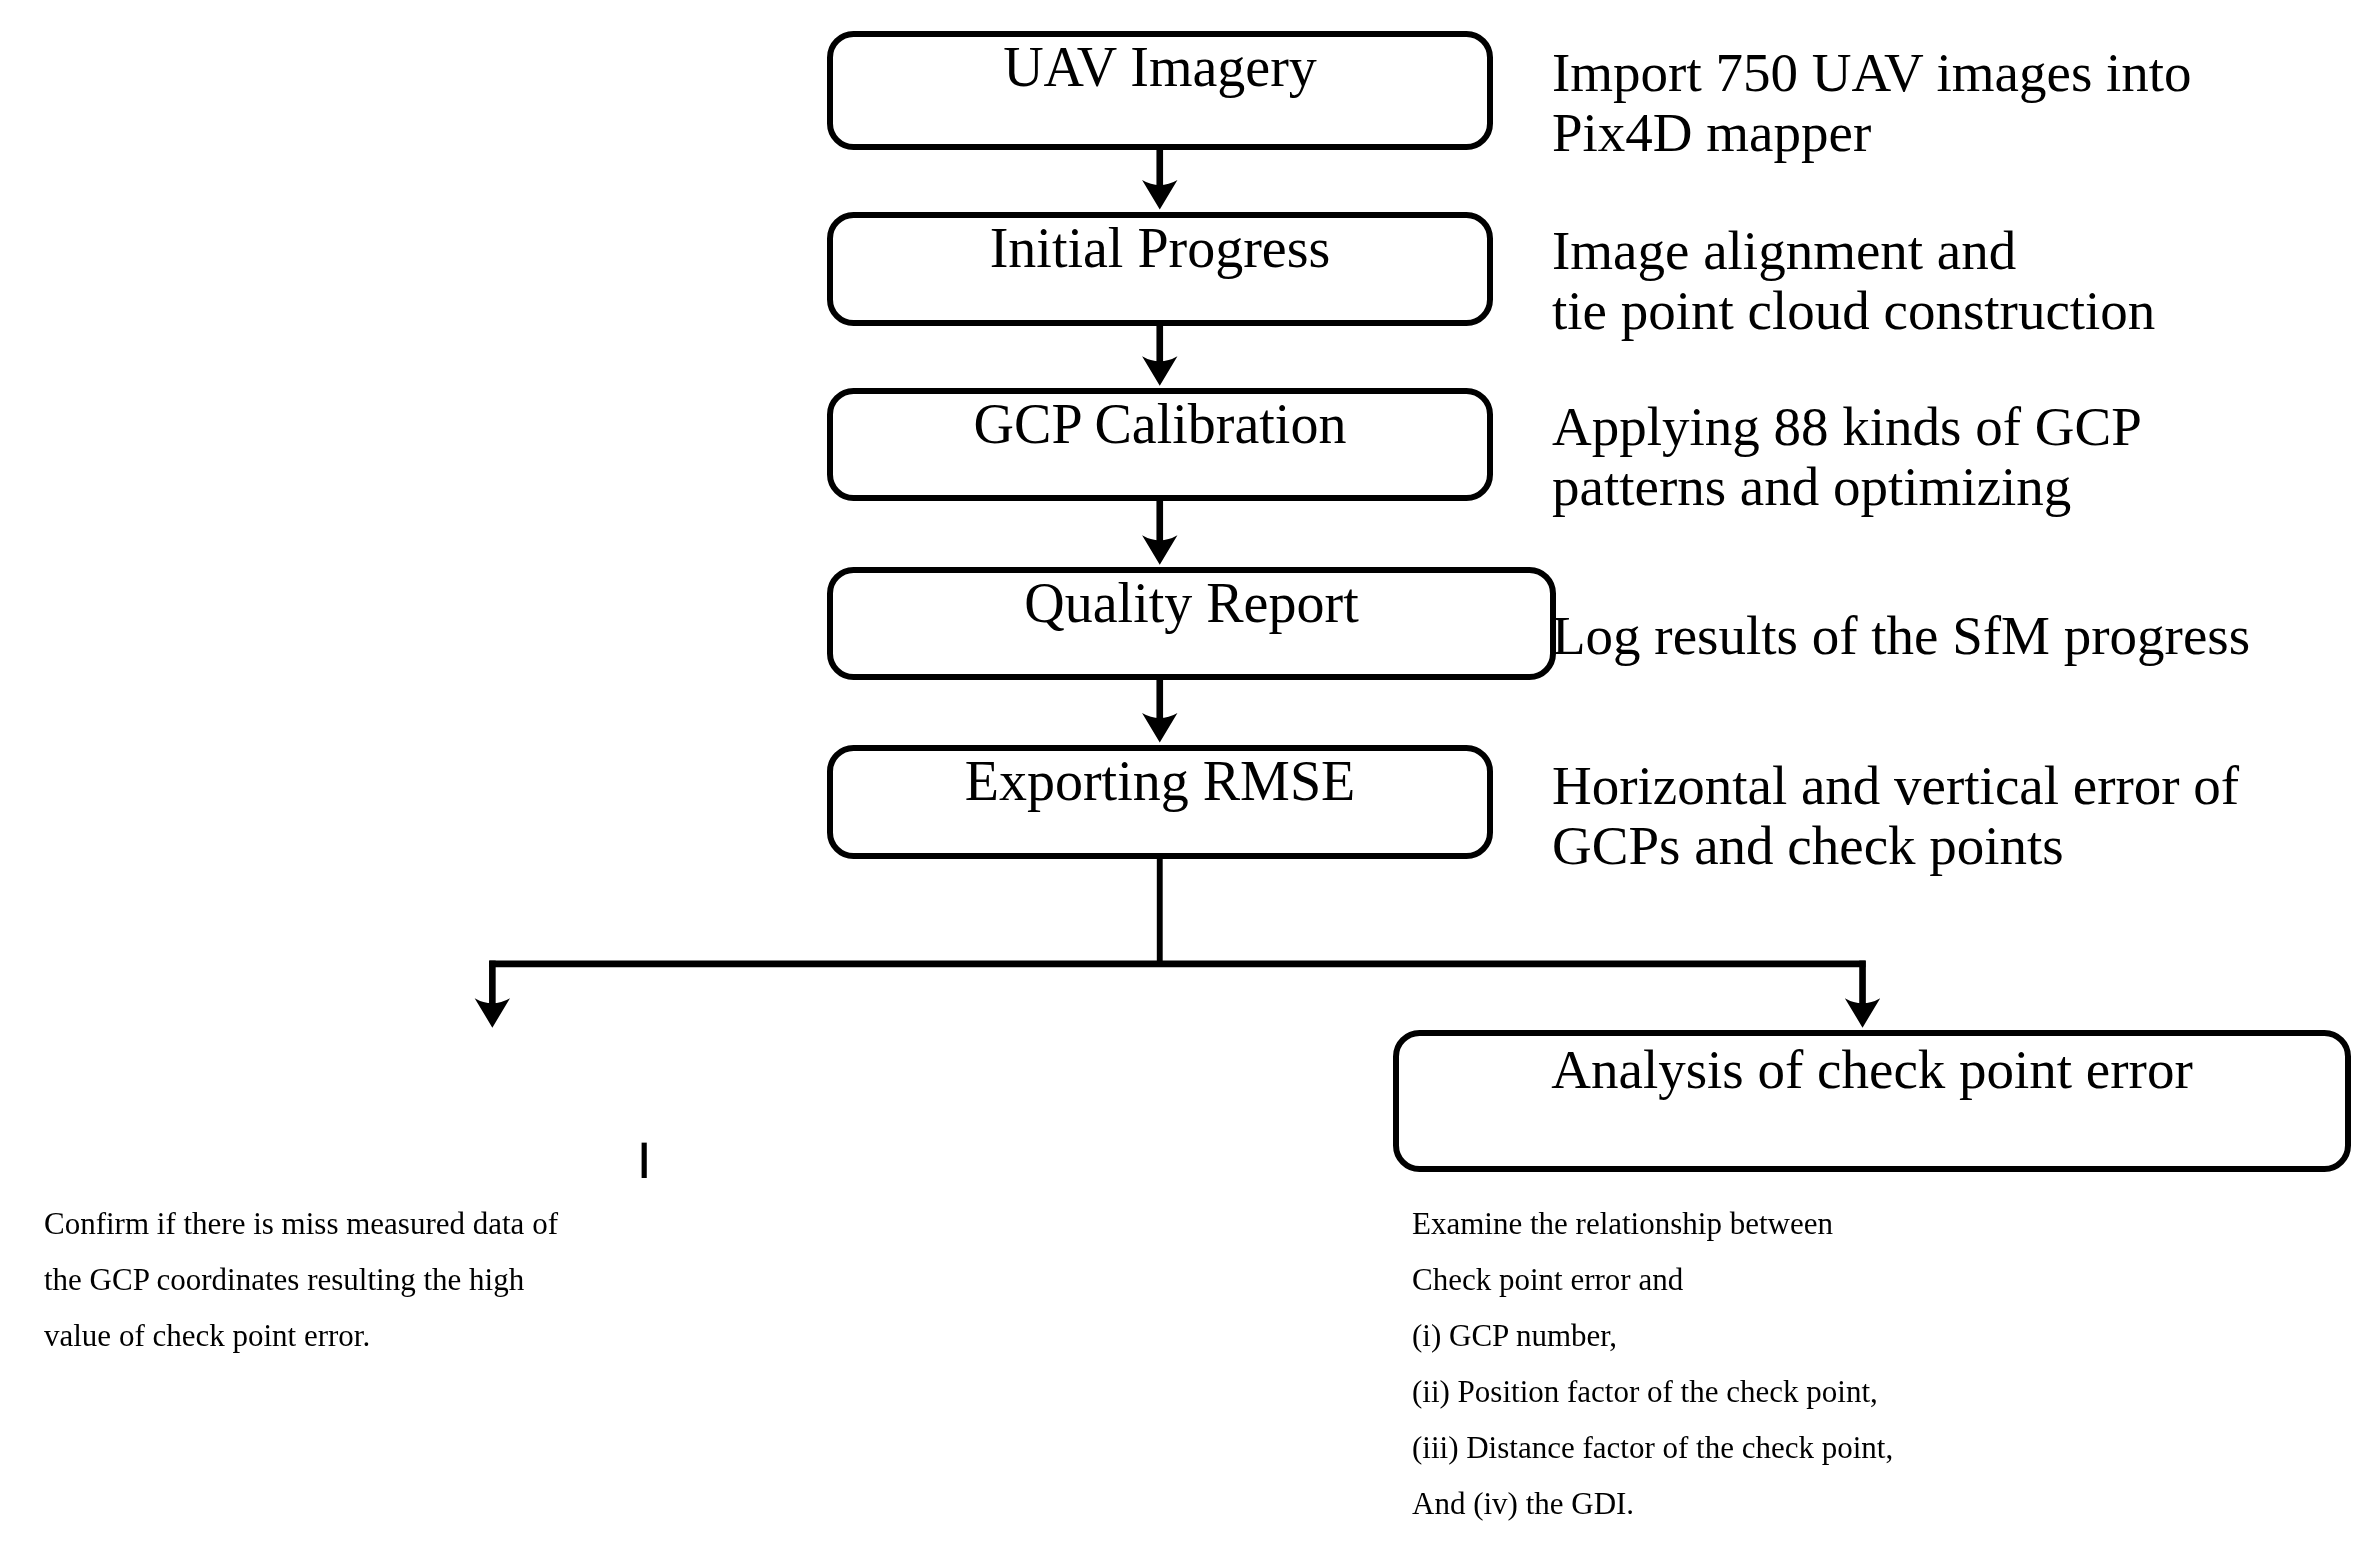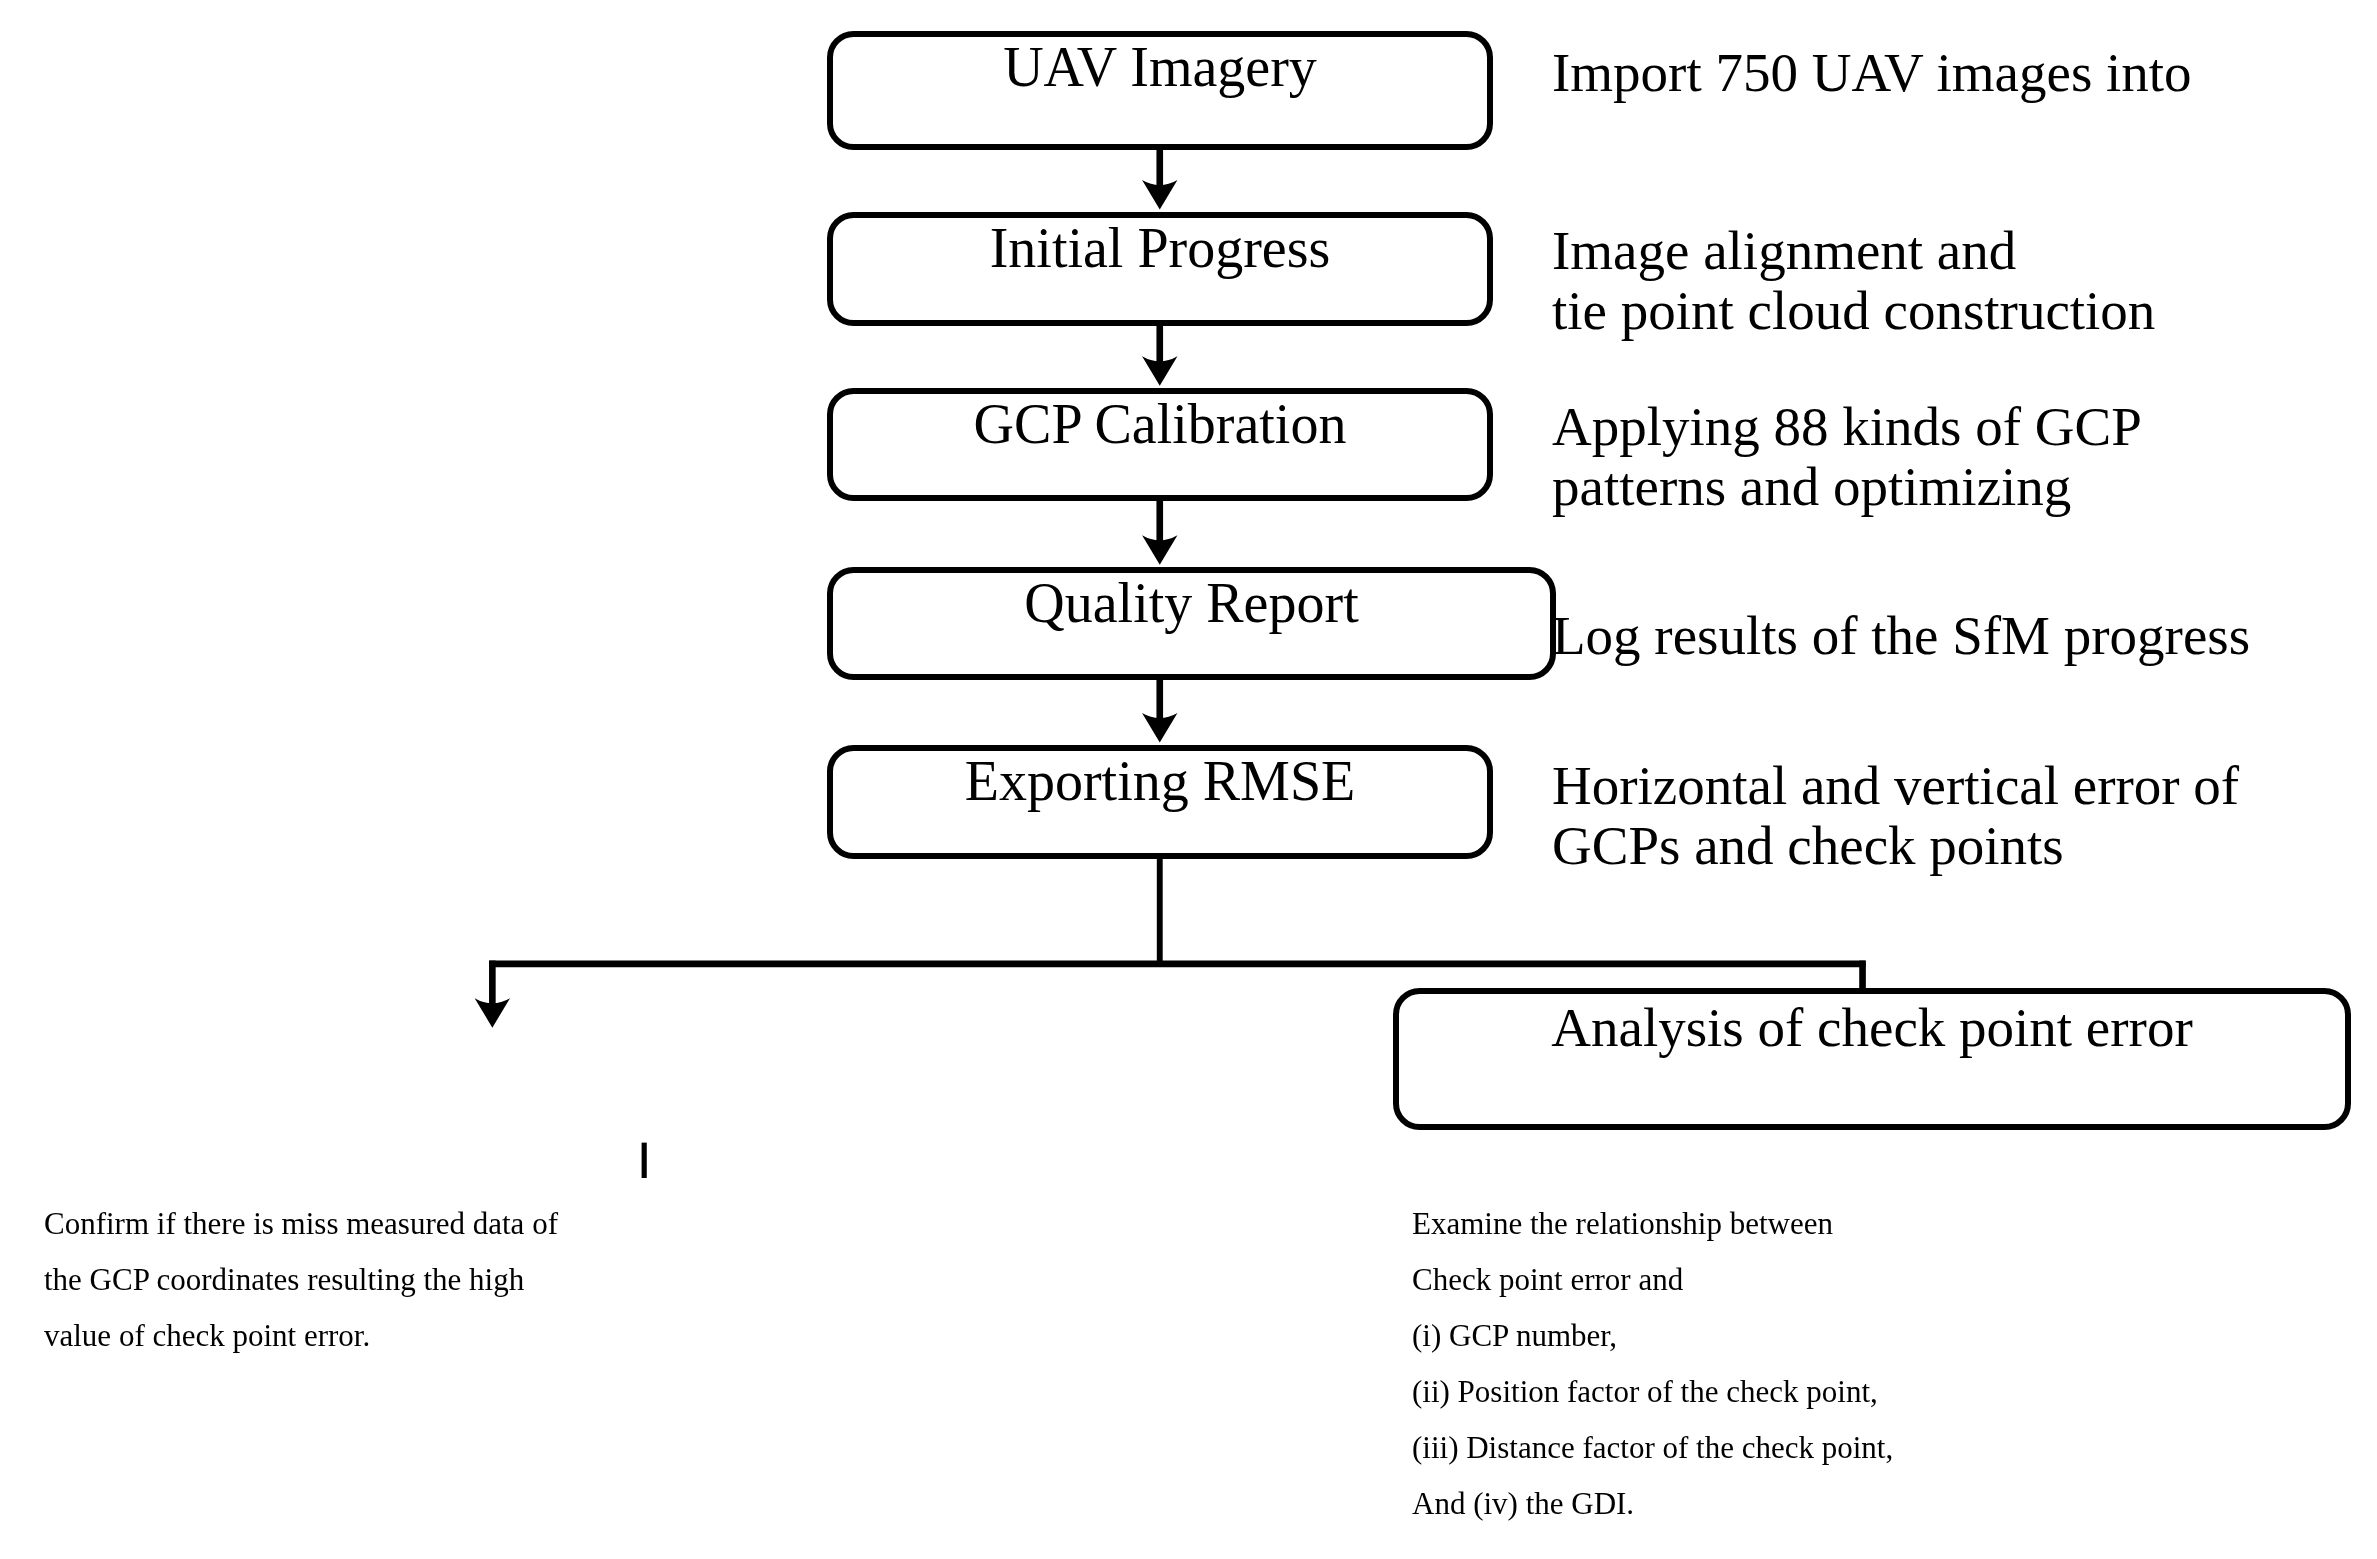--- a/index.html
+++ b/index.html
@@ -129,20 +129,21 @@
   <div class="flow-box" style="left:827px; top:567px; width:729px; height:113px;">
     <div class="step-label">Quality Report</div>
   </div>
 
   <div class="flow-box" style="left:827px; top:745px; width:666px; height:114px;">
     <div class="step-label">Exporting RMSE</div>
   </div>
 
   <div class="note-block" style="top:43px;">
     <div class="note-line">Import 750 UAV images into</div>
+    <div class="note-line">Pix4D mapper</div>
   </div>
 
   <div class="note-block" style="top:221px;">
     <div class="note-line">Image alignment and</div>
     <div class="note-line">tie point cloud construction</div>
   </div>
 
   <div class="note-block" style="top:397px;">
     <div class="note-line">Applying 88 kinds of GCP</div>
     <div class="note-line">patterns and optimizing</div>
@@ -151,21 +152,21 @@
   <div class="note-block" style="top:606px;">
     <div class="note-line">Log results of the SfM progress</div>
   </div>
 
   <div class="note-block" style="top:756px;">
     <div class="note-line">Horizontal and vertical error of</div>
     <div class="note-line">GCPs and check points</div>
   </div>
 
 
-  <div class="flow-box" style="left:1393px; top:988px; width:958px; height:142px;">
+  <div class="flow-box" style="left:1393px; top:1030px; width:958px; height:142px;">
     <div class="branch-title-line">Analysis of check point error</div>
   </div>
 
   <div class="para-block" style="left:44px; top:1196px;">
     <div class="para-line">Confirm if there is miss measured data of</div>
     <div class="para-line">the GCP coordinates resulting the high</div>
     <div class="para-line">value of check point error.</div>
   </div>
 
   <div class="para-block" style="left:1412px; top:1196px;">

